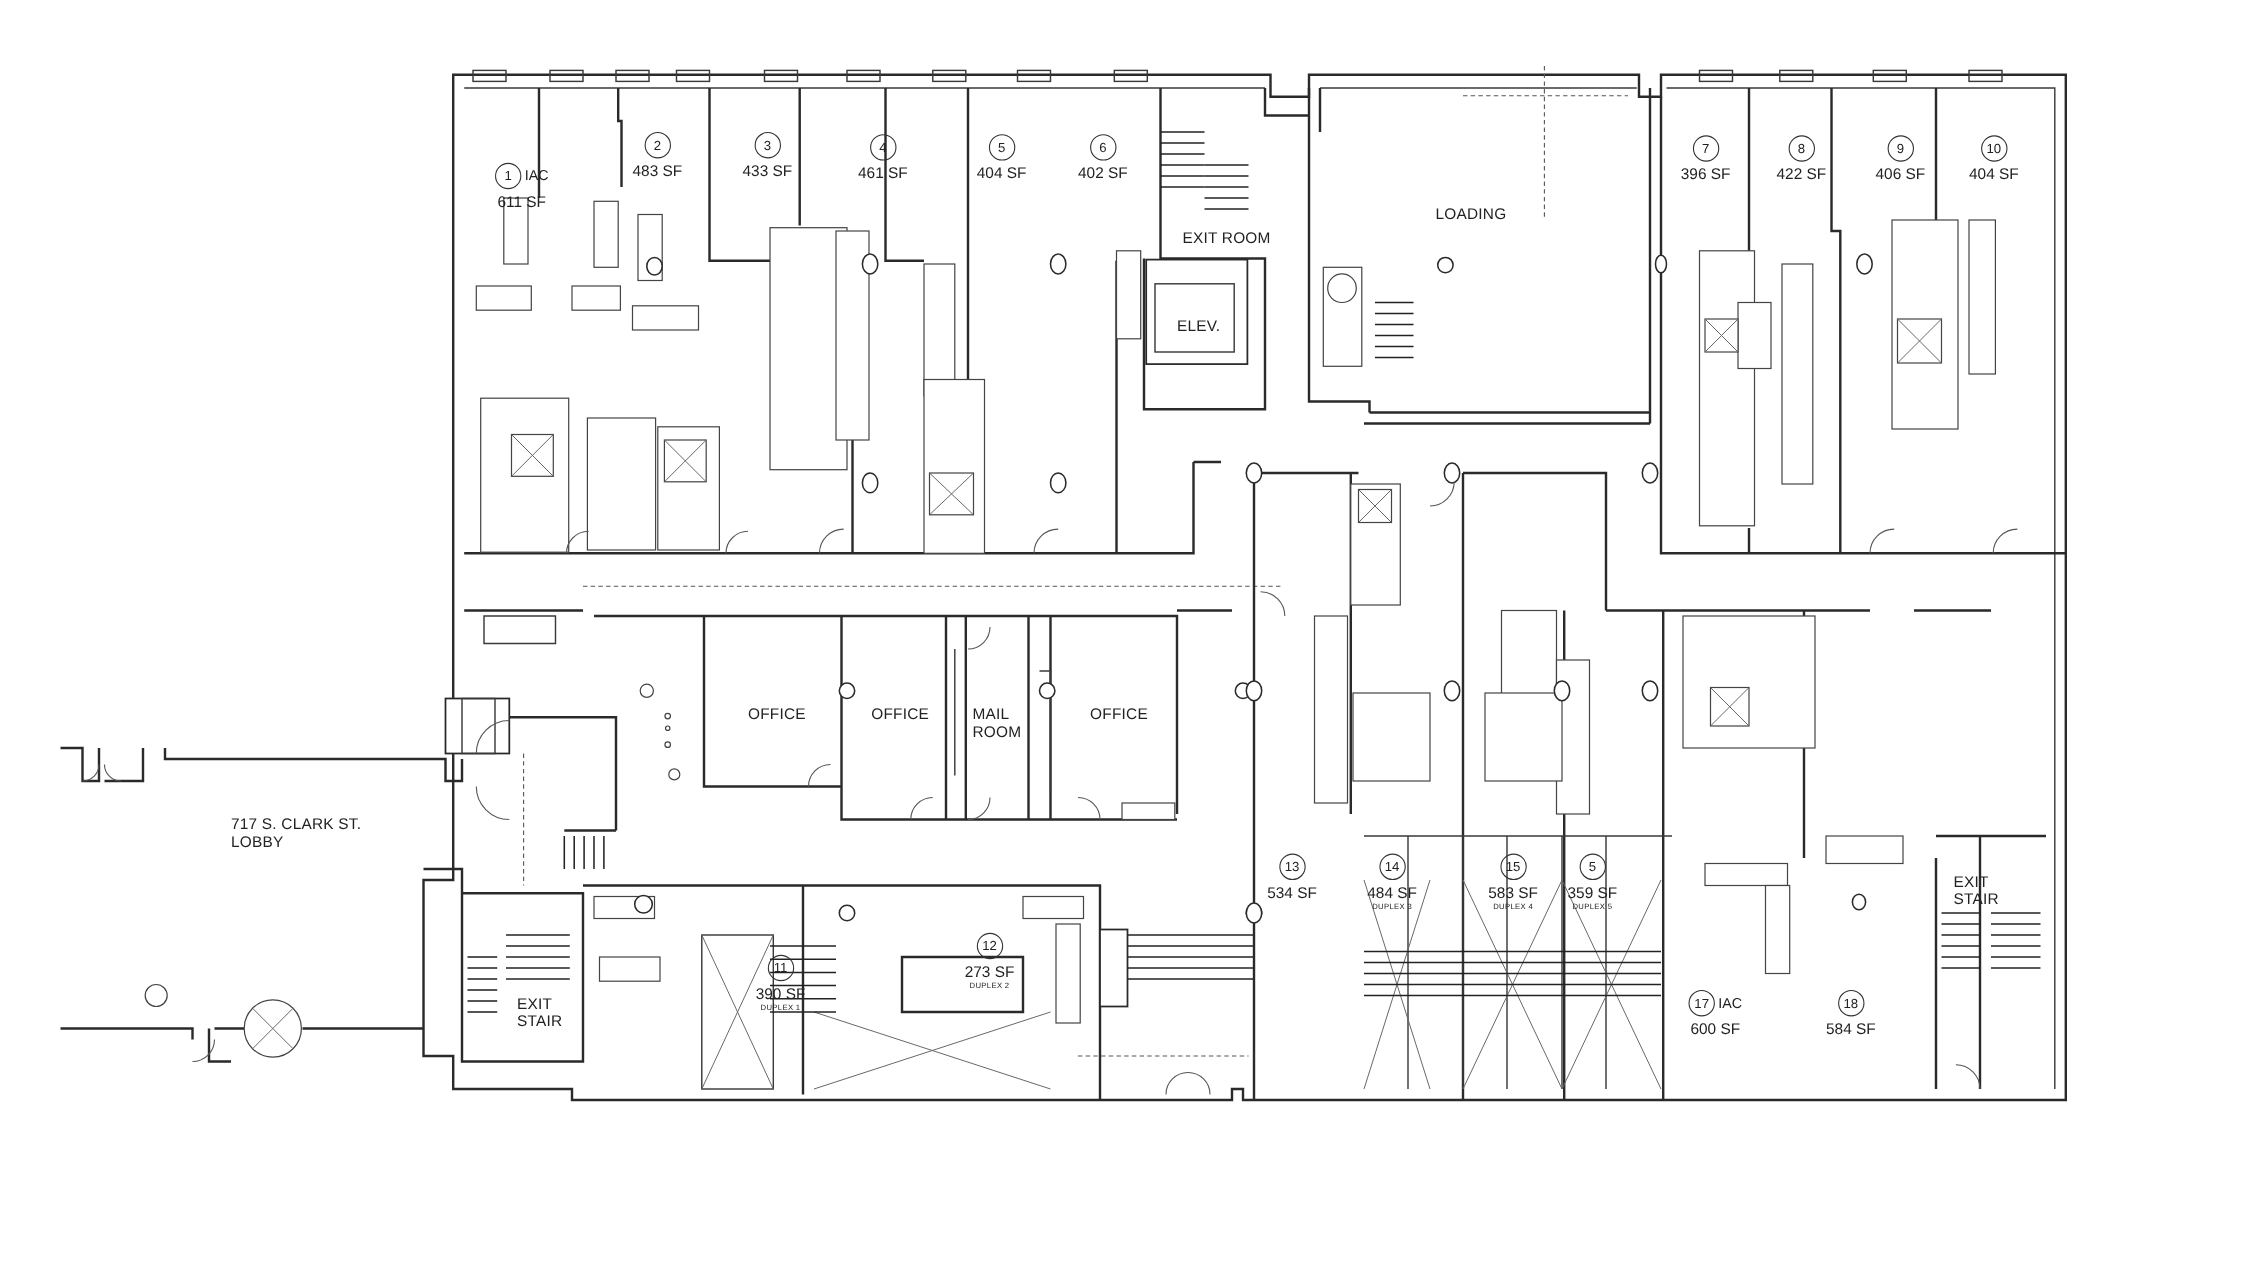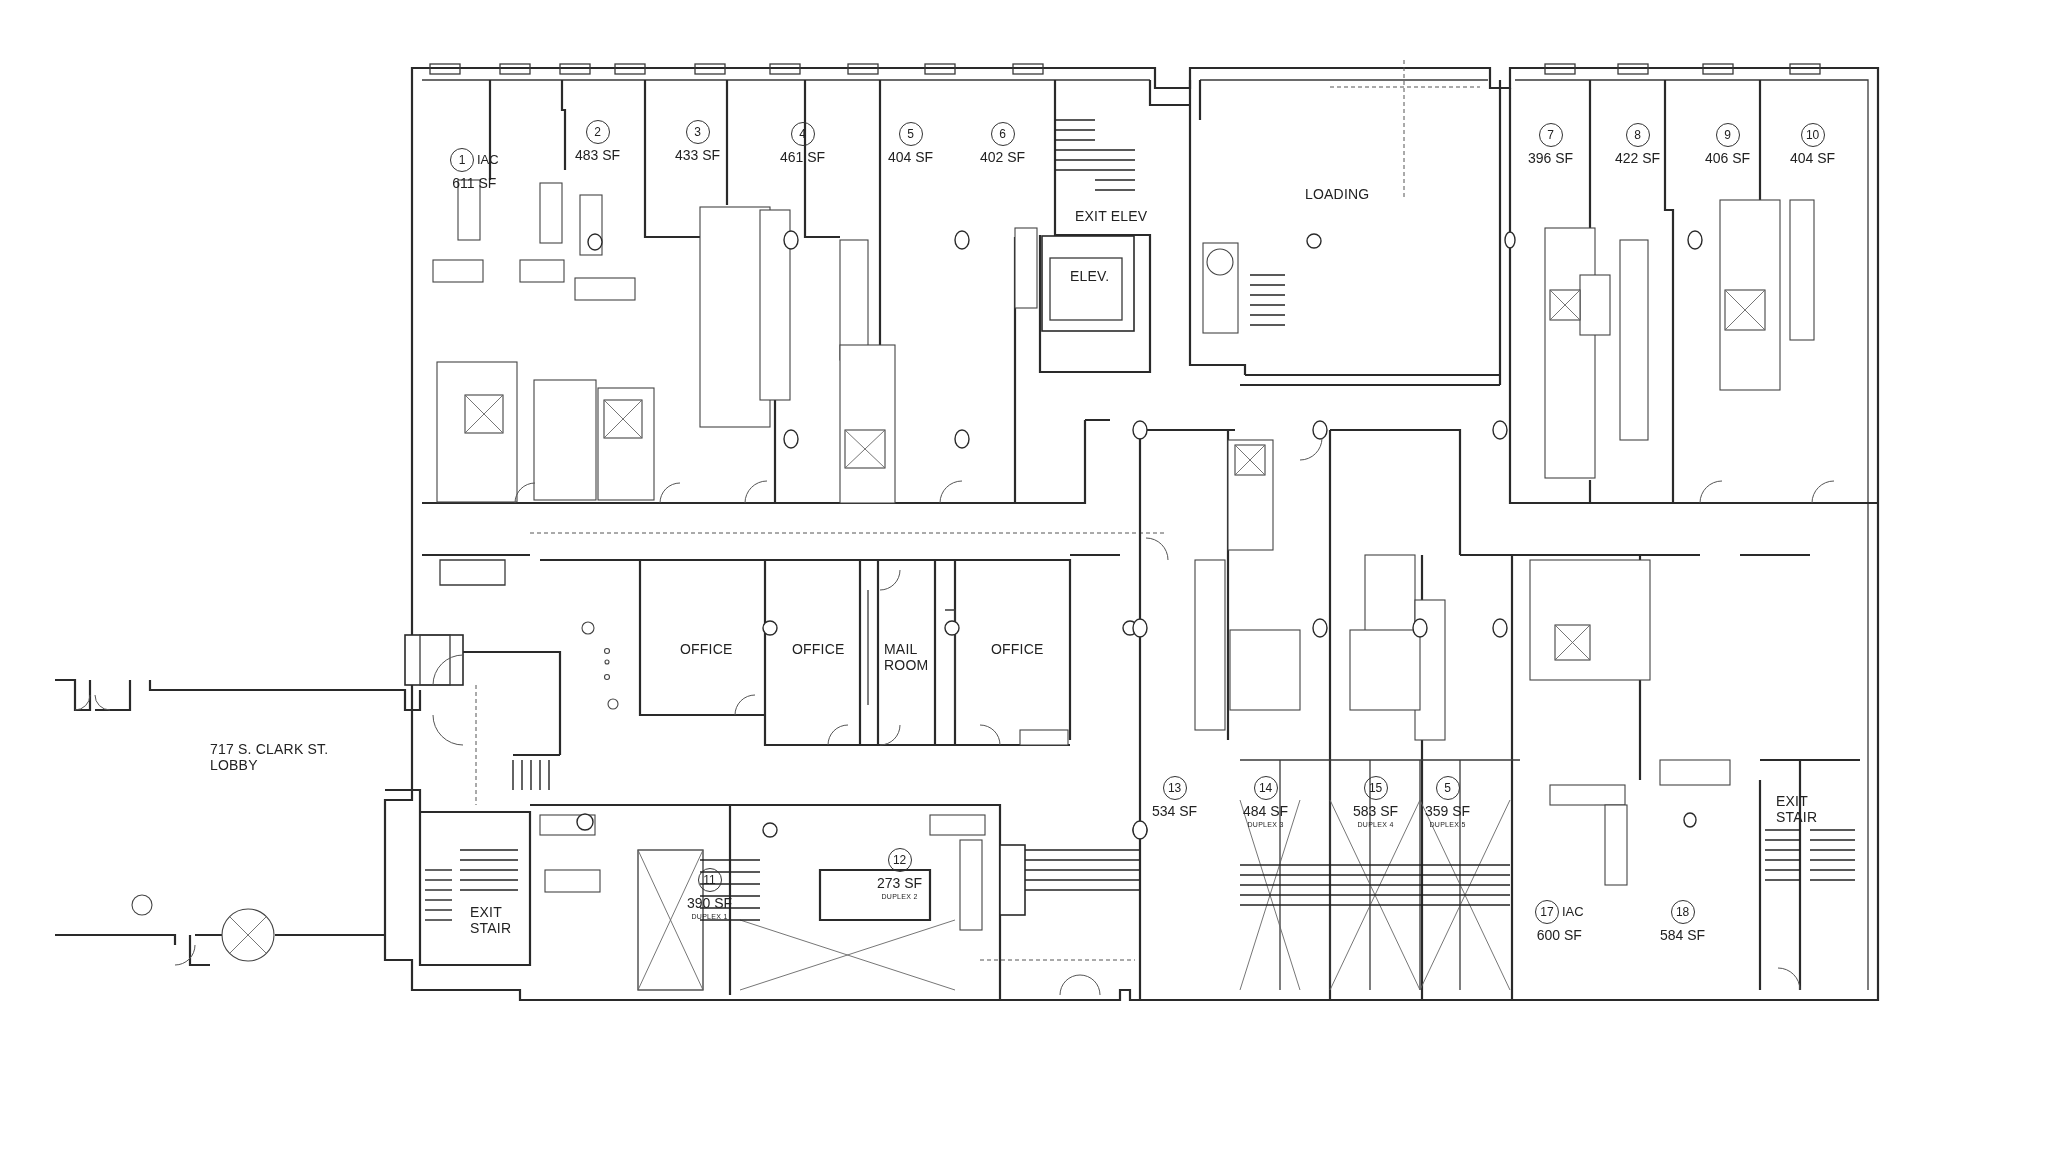--- a/index.html
+++ b/index.html
@@ -329,22 +329,22 @@
         <path d="M1300 460 A22 22 0 0 0 1322 438"></path>
       <path d="M1800 990 A22 22 0 0 0 1778 968"></path>
     </g>
   </g>
 </svg>
 
 <div class="label" style="left:210px; top:741px; text-align:left;">717 S. CLARK ST.</div>
 <div class="label" style="left:210px; top:757px; text-align:left;">LOBBY</div>
 
 <div class="label" style="left:1305px; top:186px;">LOADING</div>
-<div class="label" style="left:1075px; top:208px;">EXIT ELEV</div>
-<div class="label" style="left:1070px; top:268px;">ELEV.</div>
+<div class="label" style="left:1075px; top:208px;">EXIT ROOM</div>
+<div class="label" style="left:1070px; top:288px;">ELEV.</div>
 
 <div class="label" style="left:680px; top:641px;">OFFICE</div>
 <div class="label" style="left:792px; top:641px;">OFFICE</div>
 <div class="label" style="left:884px; top:641px; text-align:left;">
   <span>MAIL</span><br>
   <span>ROOM</span>
 </div>
 <div class="label" style="left:991px; top:641px;">OFFICE</div>
 
 <div class="label" style="left:470px; top:904px; text-align:left;">

